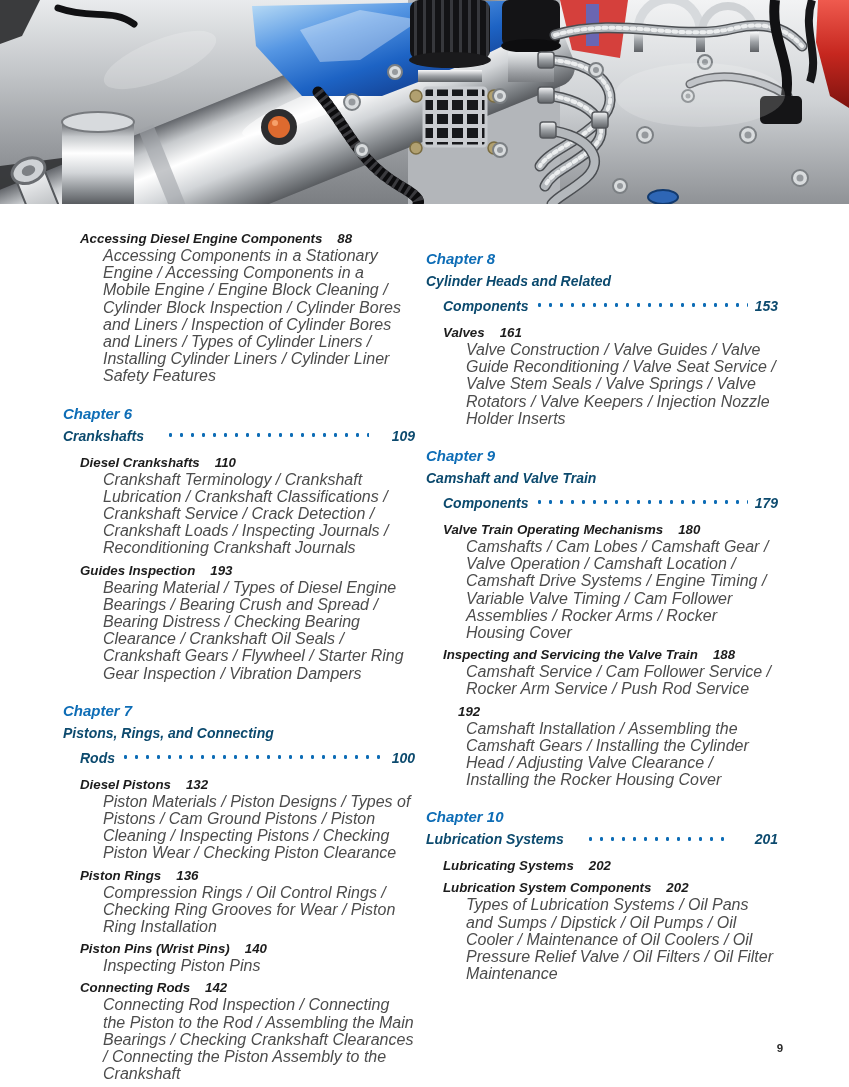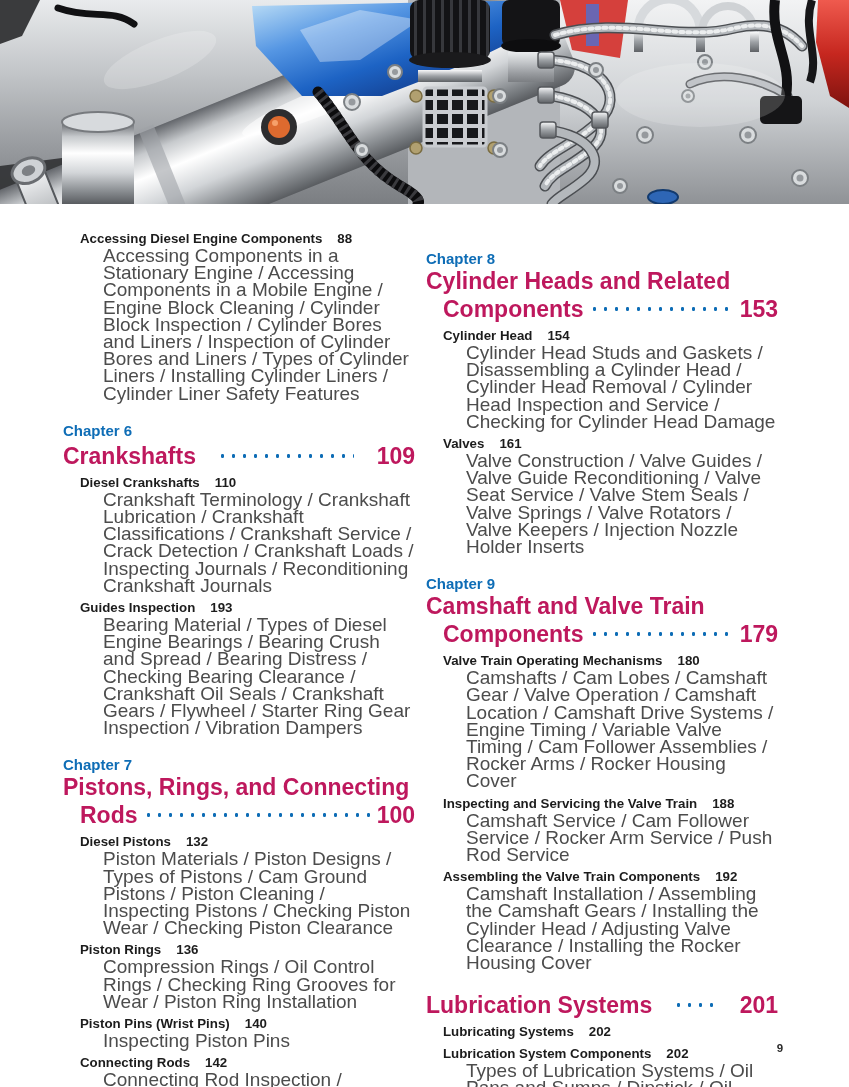--- a/index.html
+++ b/index.html
@@ -2,49 +2,49 @@
 <html><head>
 <meta charset="utf-8">
 <style>
   html,body{margin:0;padding:0;}
   body{
     width:849px;height:1087px;position:relative;background:#ffffff;
     font-family:"Liberation Sans","DejaVu Sans",sans-serif;
     -webkit-font-smoothing:antialiased;overflow:hidden;
   }
   .photo{position:absolute;left:0;top:0;width:849px;height:204px;}
-  .toc{position:absolute;left:0;top:204px;width:849px;height:785px;}
+  .toc{position:absolute;left:0;top:204px;width:849px;height:785px;font-style:italic;}
   .col{position:absolute;top:26px;width:352px;}
   .col-left{left:63px;}
   .col-right{left:426px;}
 
   .chapter-block{margin-top:19px;}
   .chapter-block:first-child{margin-top:0;}
   .chapter-label{
     color:#0e6db6;font-weight:bold;font-size:15px;line-height:19px;margin-top:19px;
   }
-  .chapter-title{color:#be185d;font-weight:bold;font-size:23px;line-height:25px;margin-top:1px;}
+  .chapter-title{color:#0c4a6e;font-weight:bold;font-size:14px;line-height:25px;margin-top:1px;}
   .ct-line2{display:flex;align-items:baseline;margin-left:17px;}
   .ct-line2.noindent{margin-left:0;gap:16px;}
   .ct-text{white-space:nowrap;}
   .leader{
     flex:1;height:1em;margin:0 7px 0 5px;
     background-image:radial-gradient(circle,#0e6db6 1.7px,rgba(0,0,0,0) 2px);
     background-size:11px 8px;background-repeat:repeat-x;background-position:0 72%;
   }
   .ct-page{white-space:nowrap;}
 
   .section{margin-top:5px;}
   .sec-head{
     display:flex;align-items:baseline;margin-left:17px;
     color:#1c1c1c;font-weight:bold;font-size:13.3px;line-height:17px;
   }
   .sec-page{margin-left:15px;}
   .sec-topics{
-    margin-left:40px;color:#4c4c4c;font-size:19px;line-height:17.2px;
+    margin-left:40px;color:#4c4c4c;font-size:16px;line-height:17.2px;
   }
   .orphan{margin-top:0;}
   .footer-page{
     position:absolute;left:770px;top:1042px;width:20px;text-align:center;
     font-size:11.5px;font-weight:bold;color:#2a2a2a;
   }
 </style>
 </head>
 <body>
 
@@ -295,27 +295,20 @@
         <div class="chapter-title">
           <div class="ct-line1">Cylinder Heads and Related</div>
           <div class="ct-line2">
             <span class="ct-text">Components</span>
             <span class="leader"></span>
             <span class="ct-page">153</span>
           </div>
         </div>
         <div class="section">
           <div class="sec-head">
-            <span class="sec-title">Cylinder Head</span>
-            <span class="sec-page">154</span>
-          </div>
-          <div class="sec-topics">Cylinder Head Studs and Gaskets / Disassembling a Cylinder Head / Cylinder Head Removal / Cylinder Head Inspection and Service / Checking for Cylinder Head Damage</div>
-        </div>
-        <div class="section">
-          <div class="sec-head">
             <span class="sec-title">Valves</span>
             <span class="sec-page">161</span>
           </div>
           <div class="sec-topics">Valve Construction / Valve Guides / Valve Guide Reconditioning / Valve Seat Service / Valve Stem Seals / Valve Springs / Valve Rotators / Valve Keepers / Injection Nozzle Holder Inserts</div>
         </div>
       </div>
       <div class="chapter-block">
         <div class="chapter-label">Chapter 9</div>
         <div class="chapter-title">
           <div class="ct-line1">Camshaft and Valve Train</div>
@@ -334,27 +327,27 @@
         </div>
         <div class="section">
           <div class="sec-head">
             <span class="sec-title">Inspecting and Servicing the Valve Train</span>
             <span class="sec-page">188</span>
           </div>
           <div class="sec-topics">Camshaft Service / Cam Follower Service / Rocker Arm Service / Push Rod Service</div>
         </div>
         <div class="section">
           <div class="sec-head">
-            <span class="sec-title">Assembling the Valve Train Components</span>
             <span class="sec-page">192</span>
           </div>
           <div class="sec-topics">Camshaft Installation / Assembling the Camshaft Gears / Installing the Cylinder Head / Adjusting Valve Clearance / Installing the Rocker Housing Cover</div>
         </div>
       </div>
       <div class="chapter-block">
+        <div class="chapter-label">Chapter 10</div>
         <div class="chapter-title">
           <div class="ct-line2 noindent">
             <span class="ct-text">Lubrication Systems</span>
             <span class="leader"></span>
             <span class="ct-page">201</span>
           </div>
         </div>
         <div class="section">
           <div class="sec-head">
             <span class="sec-title">Lubricating Systems</span>

